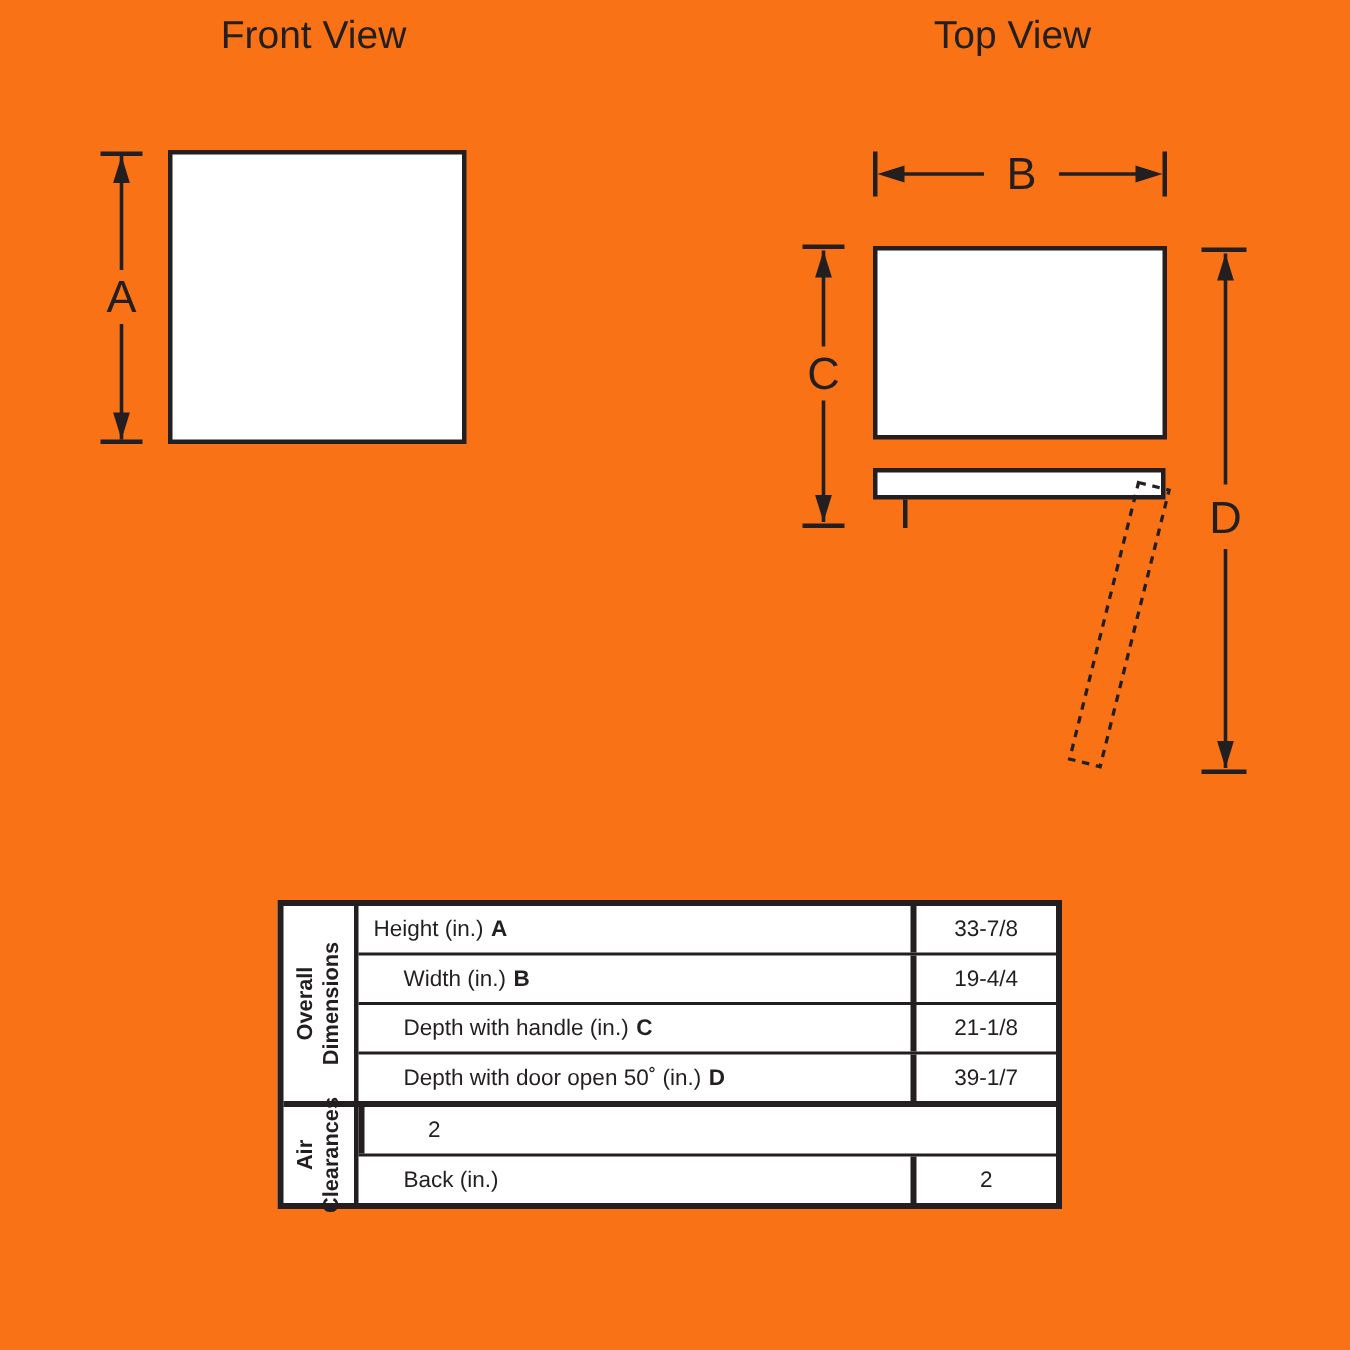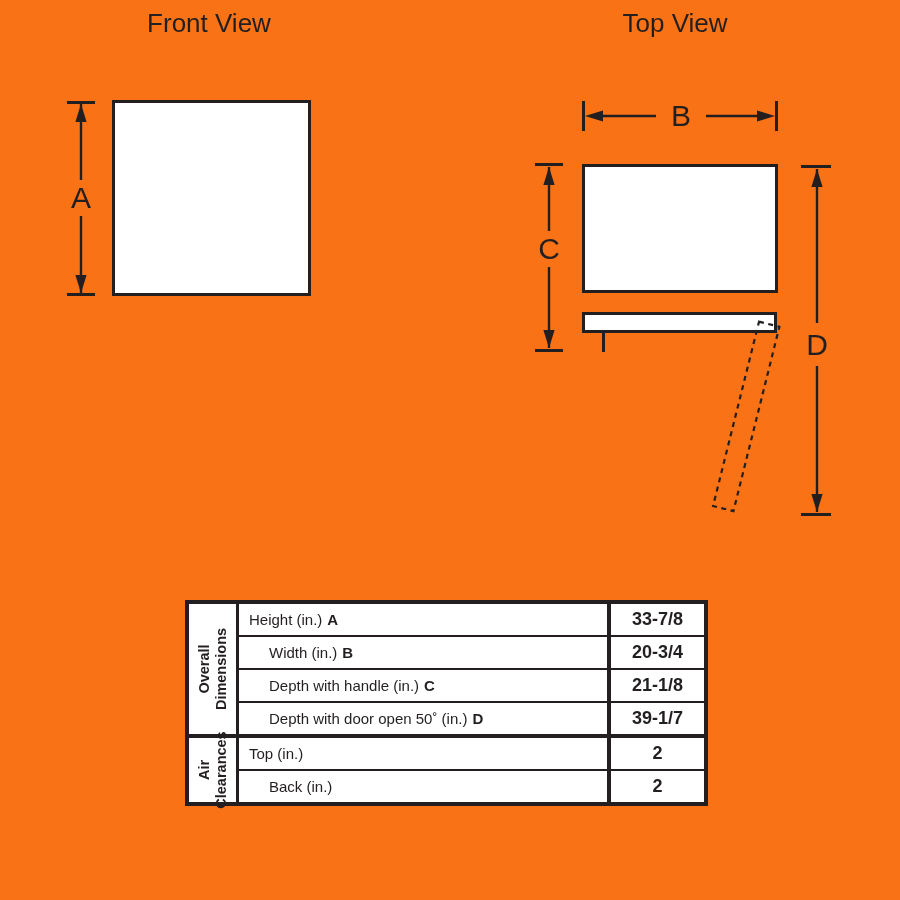--- a/index.html
+++ b/index.html
@@ -73,22 +73,22 @@
     overflow: hidden;
   }
   .cell-label .row-key { font-weight: bold; margin-left: 5px; }
   .cell-value {
     width: 97px;
     box-sizing: border-box;
     border-left: 4px solid #231f20;
     display: flex;
     align-items: center;
     justify-content: center;
-    font-size: 18px;
-    font-weight: bold;
+    font-size: 15px;
+    font-weight: normal;
     flex: none;
   }
 
   .footnote {
     position: absolute;
     left: 0;
     right: 0;
     top: 872px;
     text-align: center;
     font-size: 18px;
@@ -163,21 +163,21 @@
             <span>Height (in.)</span>
             <span class="row-key">A</span>
           </div>
           <div class="cell-value">33-7/8</div>
         </div>
         <div class="tbl-row">
           <div class="cell-label">
             <span>Width (in.)</span>
             <span class="row-key">B</span>
           </div>
-          <div class="cell-value">20-3/4</div>
+          <div class="cell-value">19-4/4</div>
         </div>
         <div class="tbl-row">
           <div class="cell-label">
             <span>Depth with handle (in.)</span>
             <span class="row-key">C</span>
           </div>
           <div class="cell-value">21-1/8</div>
         </div>
         <div class="tbl-row">
           <div class="cell-label">
@@ -188,24 +188,20 @@
         </div>
       </div>
     </div>
 
     <div class="tbl-section">
       <div class="sec-header">
         <div class="rot-text">Air Clearances</div>
       </div>
       <div class="sec-rows">
         <div class="tbl-row">
-          <div class="cell-label">
-            <span>Top (in.)</span>
-            <span class="row-key"></span>
-          </div>
           <div class="cell-value">2</div>
         </div>
         <div class="tbl-row">
           <div class="cell-label">
             <span>Back (in.)</span>
             <span class="row-key"></span>
           </div>
           <div class="cell-value">2</div>
         </div>
       </div>

